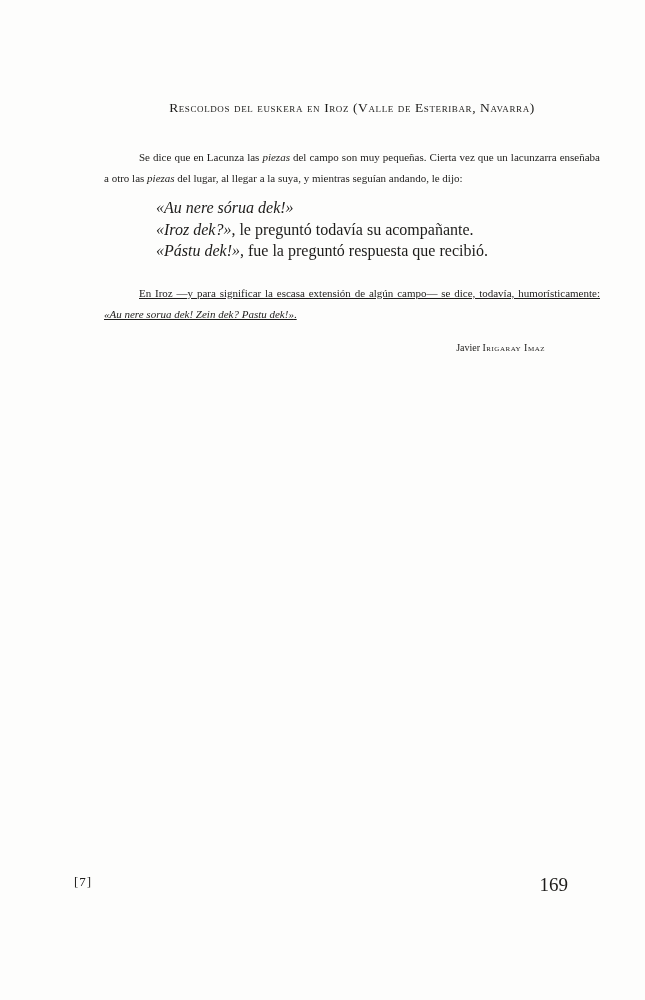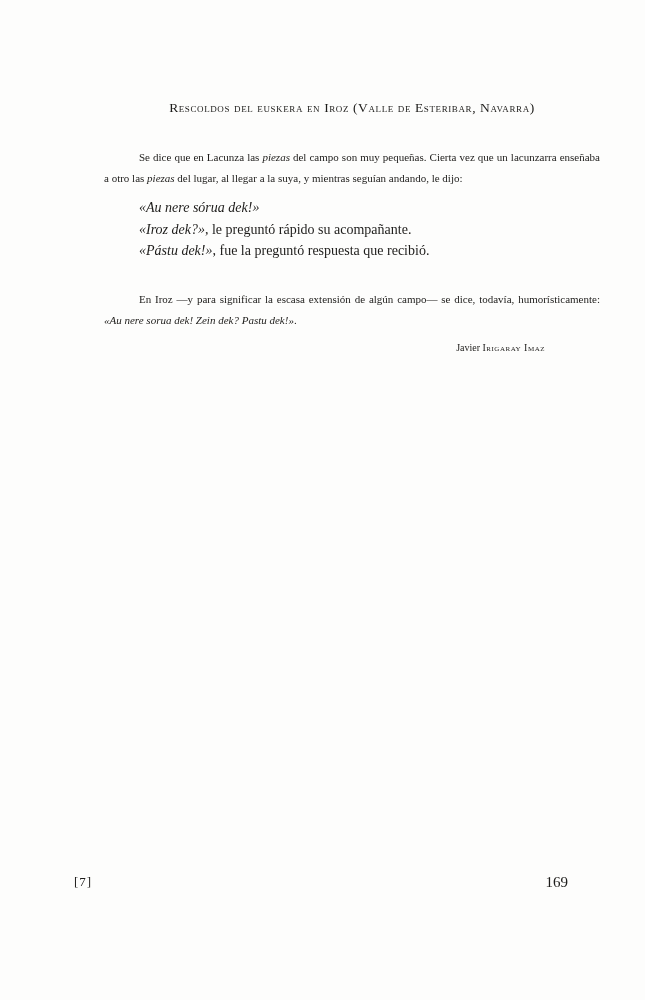--- a/index.html
+++ b/index.html
@@ -38,27 +38,27 @@
   .para {
     position: absolute;
     left: 0;
     width: 100%;
     font-size: 11px;
     line-height: 21px;
     text-align: justify;
     text-indent: 35px;
   }
   .para-1 { top: 136px; }
-  .para-2 { top: 278px; }
+  .para-2 { top: 272px; text-decoration: underline; }
   .quote-block {
     position: absolute;
     top: 197px;
-    left: 35px;
+    left: 52px;
     width: 440px;
-    font-size: 14px;
+    font-size: 16px;
   }
   .quote-line {
     line-height: 21.5px;
     white-space: nowrap;
   }
   .it { font-style: italic; }
   .signature {
     position: absolute;
     top: 342px;
     left: 0;
@@ -74,36 +74,36 @@
     position: absolute;
     left: 74px;
     top: 874px;
     font-size: 13px;
     letter-spacing: 1px;
   }
   .footer-right {
     position: absolute;
     right: 77px;
     top: 874px;
-    font-size: 15px;
+    font-size: 19px;
   }
 </style>
 </head>
 <body>
 
 <div class="page">
   <div class="content">
 
     <div class="doc-title">Rescoldos del euskera en Iroz (Valle de Esteribar, Navarra)</div>
 
     <p class="para para-1"><span>Se dice que en Lacunza las </span><span class="it">piezas</span><span> del campo son muy pequeñas. Cierta vez que un lacunzarra enseñaba a otro las </span><span class="it">piezas</span><span> del lugar, al llegar a la suya, y mientras seguían andando, le dijo:</span></p>
 
     <div class="quote-block">
       <div class="quote-line"><span class="it">«Au nere sórua dek!»</span><span></span></div>
-      <div class="quote-line"><span class="it">«Iroz dek?»</span><span>, le preguntó rápido su acompañante.</span></div>
+      <div class="quote-line"><span class="it">«Iroz dek?»</span><span>, le preguntó todavía su acompañante.</span></div>
       <div class="quote-line"><span class="it">«Pástu dek!»</span><span>, fue la preguntó respuesta que recibió.</span></div>
     </div>
 
     <p class="para para-2"><span>En Iroz —y para significar la escasa extensión de algún campo— se dice, todavía, humorísticamente: </span><span class="it">«Au nere sorua dek! Zein dek? Pastu dek!»</span><span>.</span></p>
 
     <div class="signature"><span>Javier </span><span class="sc">Irigaray Imaz</span></div>
 
   </div>
 
   <div class="footer-left">[7]</div>

